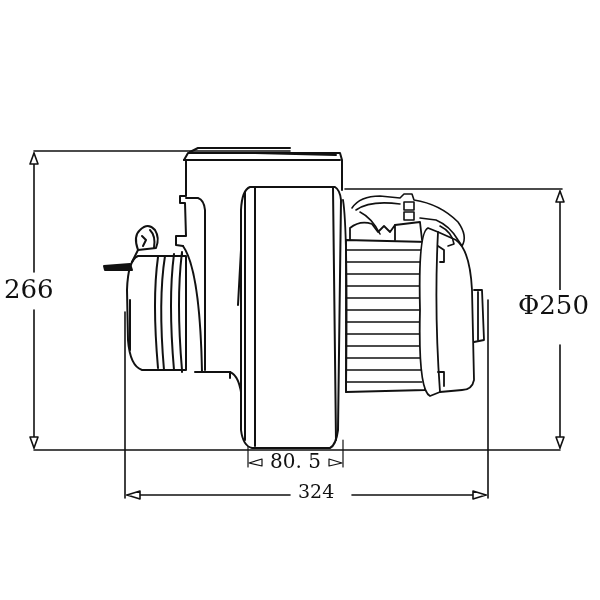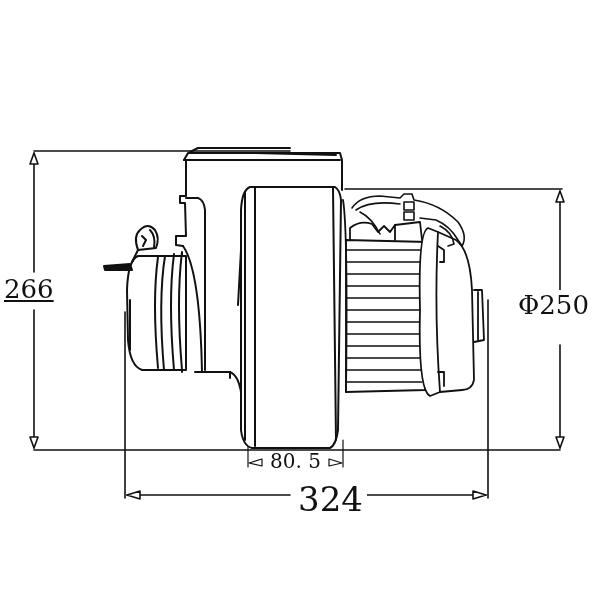--- a/index.html
+++ b/index.html
@@ -6,24 +6,24 @@
     body { width: 600px; height: 600px; position: relative; overflow: hidden; }
     #drawing { position: absolute; left: 0; top: 0; width: 600px; height: 600px; }
     .dim-text {
       position: absolute;
       font-family: "DejaVu Serif", "Liberation Serif", serif;
       color: #111111;
       background: #ffffff;
       line-height: 1;
       white-space: nowrap;
     }
-    #dim-height-label { left: 4px; top: 276px; font-size: 26px; text-decoration: underline; }
+    #dim-height-label { left: 4px; top: 276px; font-size: 26px; }
     #dim-diameter-label { left: 518px; top: 290px; font-size: 26px; padding: 2px 0; }
     #dim-width-label { left: 268px; top: 451px; font-size: 20px; padding: 0 2px; }
-    #dim-length-label { left: 294px; top: 482px; font-size: 34px; padding: 0 4px; }
+    #dim-length-label { left: 294px; top: 482px; font-size: 19px; padding: 0 4px; }
   </style>
 </head>
 <body>
 
 <svg id="drawing" viewBox="0 0 600 600" xmlns="http://www.w3.org/2000/svg" fill="none" stroke="#111" stroke-linecap="round" stroke-linejoin="round">
 
   <g stroke-width="1.6">
     <line x1="34" y1="151" x2="290" y2="151"></line>
     <line x1="34" y1="450" x2="560" y2="450"></line>
     <line x1="34" y1="153" x2="34" y2="272"></line>

